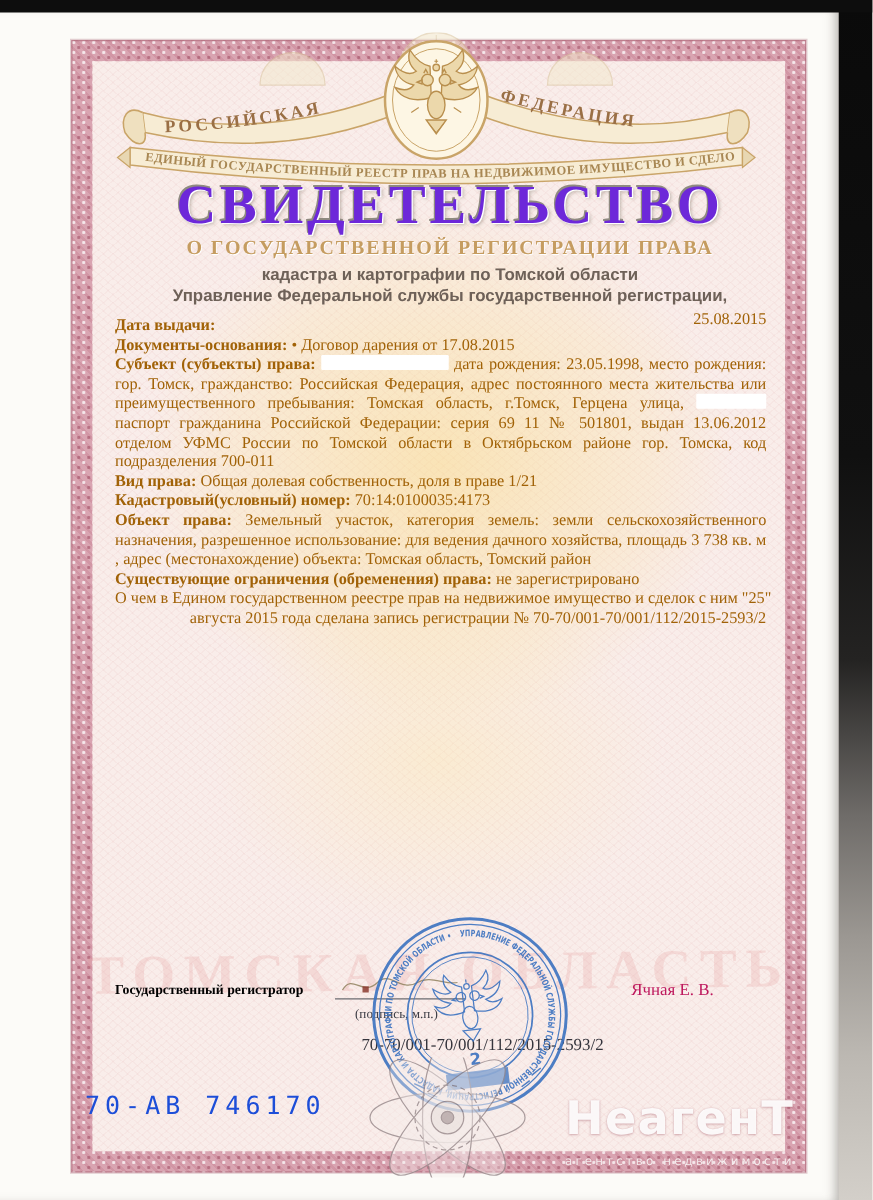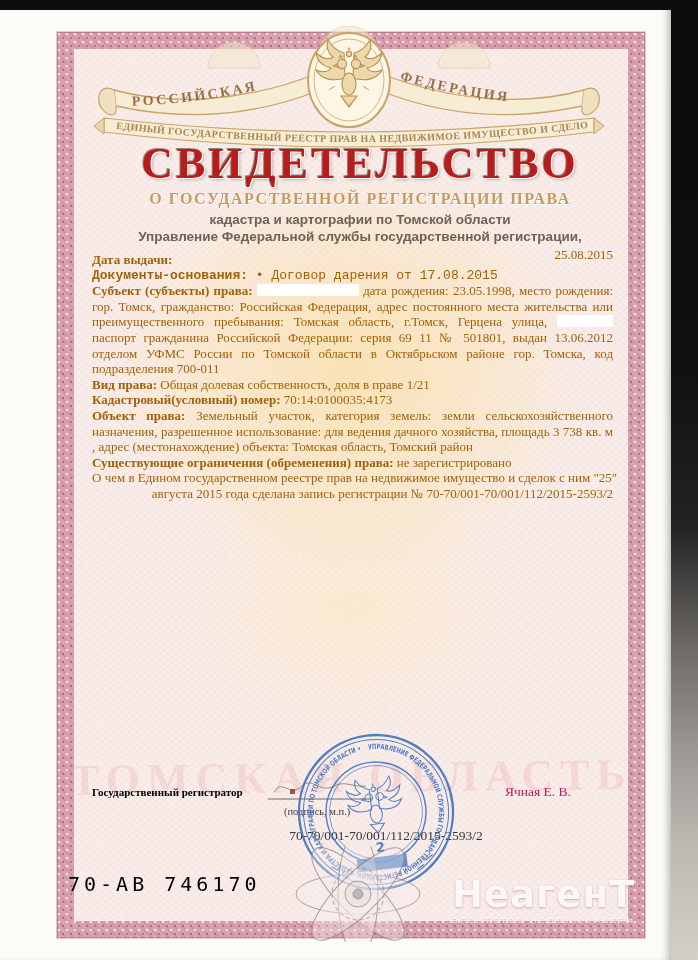--- a/index.html
+++ b/index.html
@@ -36,42 +36,42 @@
       radial-gradient(ellipse 310px 270px at 50% 37%, rgba(250,220,140,.55), rgba(250,226,160,.25) 55%, transparent 76%),
       radial-gradient(ellipse 250px 190px at 50% 64%, rgba(252,232,170,.38), transparent 72%),
       repeating-linear-gradient(40deg, rgba(226,172,172,.10) 0 1px, transparent 1px 5px),
       repeating-linear-gradient(-40deg, rgba(226,172,172,.10) 0 1px, transparent 1px 5px);
   }
   
   .overlay{position:absolute;inset:0;z-index:30;}
   .hdr-ornament{position:absolute;left:88px;top:26px;width:522px;height:126px;}
   .title{
     position:absolute;left:75px;top:138px;width:570px;text-align:center;
-    font-weight:bold;font-size:44px;letter-spacing:3px;color:#b91c1c;
+    font-weight:bold;font-size:44px;letter-spacing:3px;color:#6d28d9;
     text-shadow:1px 1px 0 #ffffff,-1px -1px 0 #8f8a80,2px 2px 3px rgba(125,115,100,.45);
     z-index:10;
   }
   .subtitle{
     position:absolute;left:75px;top:190px;width:570px;text-align:center;
     font-weight:bold;font-size:16px;letter-spacing:1.5px;color:#c59c60;
     text-shadow:.6px .6px 0 #fff;z-index:10;
   }
   .authority{
     position:absolute;left:75px;top:211px;width:570px;text-align:center;
     font-family:"Liberation Sans",sans-serif;font-weight:bold;
     font-size:13.5px;line-height:17px;color:#6e6158;z-index:10;
   }
   .bodytext{
     position:absolute;left:92px;top:252px;width:521px;z-index:10;
     font-size:13px;line-height:15.6px;color:#a16207;
   }
   .bodytext p{margin:0;}
   .row-date{display:flex;justify-content:space-between;margin-bottom:9px;}
   .row-date .val{transform:translateY(-5px);}
-  .p-basis{margin-bottom:3px;font-family:Liberation Mono, monospace;}
+  .p-basis{margin-bottom:3px;}
   .p-subject{text-align:justify;margin-bottom:15px;}
   .p-object{text-align:justify;}
   .p-restrict{margin-top:14px;}
   .p-note{margin-top:11px;}
   .p-note .nline{display:block;white-space:nowrap;text-align:right;}
   b{font-weight:bold;}
   .redact{display:inline-block;background:#ffffff;height:12px;border-radius:1px;vertical-align:-1px;}
   .redact.w1{width:102px;}
   .redact.w2{width:56px;}
   
@@ -82,32 +82,32 @@
   }
   .registrar-label{position:absolute;left:92px;top:786px;font-weight:bold;font-size:11px;color:#000000;z-index:10;}
   .registrar-name{position:absolute;left:505px;top:784px;font-size:13.5px;color:#be185d;z-index:10;}
   .sig{position:absolute;left:268px;top:776px;width:104px;height:28px;z-index:12;}
   .sig-caption{position:absolute;left:284px;top:806px;font-size:10.5px;color:#3c3c44;z-index:10;}
   .reg-number{position:absolute;left:240px;top:828px;width:292px;text-align:center;font-size:13.5px;color:#34343c;z-index:10;}
   .stamp{position:absolute;left:295px;top:731px;width:162px;height:162px;z-index:20;opacity:.9;transform:rotate(-7deg);}
   .rosette{position:absolute;left:286px;top:846px;width:144px;height:96px;z-index:26;opacity:.8;}
   .serial{
     position:absolute;left:68px;top:872px;z-index:14;
-    font-family:"DejaVu Sans Mono",monospace;font-size:20px;letter-spacing:4px;color:#000000;
+    font-family:"DejaVu Sans Mono",monospace;font-size:20px;letter-spacing:4px;color:#1d4ed8;
   }
   .agency-watermark{
     position:absolute;left:452px;top:876px;width:246px;z-index:60;
     font-family:"DejaVu Sans",sans-serif;text-align:left;line-height:1;
   }
   .agency-watermark .logo{
     font-weight:bold;font-size:37px;letter-spacing:1px;color:rgba(255,255,255,.93);
     text-shadow:0 1px 2px rgba(170,100,112,.45),0 0 1px rgba(170,100,112,.35);
   }
   .agency-watermark .tagline{
-    margin-top:2px;font-size:9.5px;letter-spacing:2.5px;color:rgba(255,255,255,.8);
+    margin-top:12px;font-size:9.5px;letter-spacing:2.5px;color:rgba(255,255,255,.8);
     text-shadow:0 1px 1px rgba(170,100,112,.4);
   }
 </style>
 </head>
 <body>
 
 <div class="scan-top-strip"></div>
 <div class="scan-right-strip"></div>
 <div class="page">
   <div class="frame">

